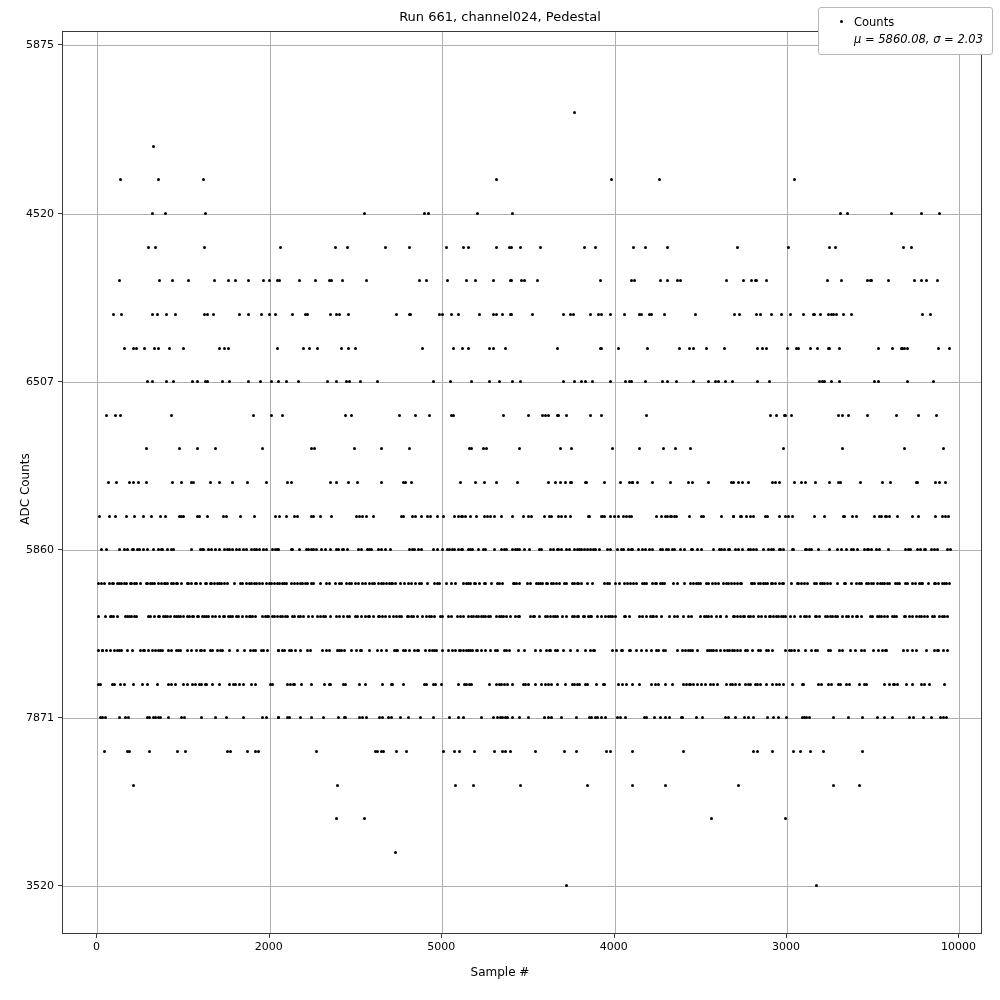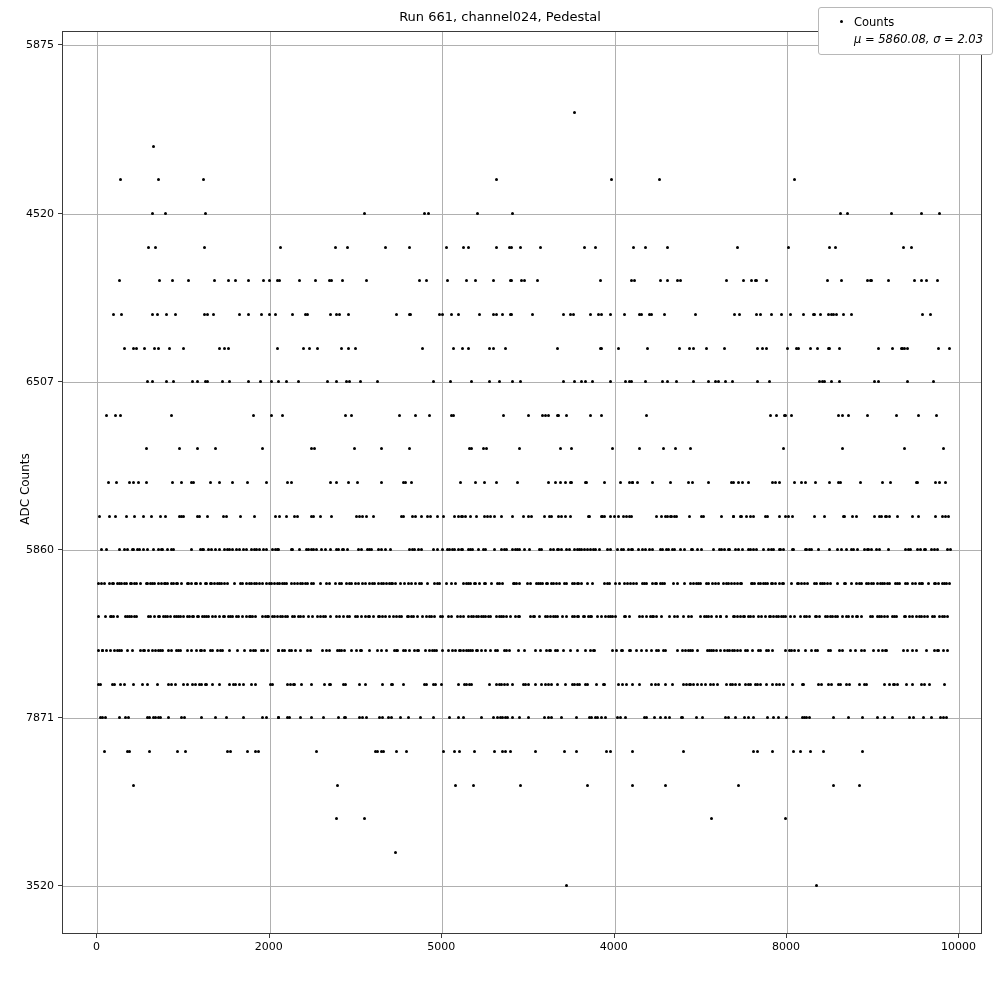--- a/index.html
+++ b/index.html
@@ -1915,20 +1915,21 @@
       <div class="pt" style="left: 94.3285px; top: 146.425px;"></div>
       <div class="pt" style="left: 139.191px; top: 146.425px;"></div>
       <div class="pt" style="left: 432.369px; top: 146.425px;"></div>
       <div class="pt" style="left: 547.108px; top: 146.425px;"></div>
       <div class="pt" style="left: 595.329px; top: 146.425px;"></div>
       <div class="pt" style="left: 730.261px; top: 146.425px;"></div>
       <div class="pt" style="left: 89.3054px; top: 112.806px;"></div>
       <div class="pt" style="left: 510.185px; top: 79.1866px;"></div>
     </div>
 
+  <div id="xlabel">Sample #</div>
   <div id="ylabel">ADC Counts</div>
 
   <div id="legend">
     <div class="legend-row">
       <div class="legend-marker-col">
         <span class="legend-dot"></span>
       </div>
       <div class="legend-text-col">
         <div class="legend-label">Counts</div>
         <div class="legend-stats">μ = 5860.08, σ = 2.03</div>
@@ -1938,21 +1939,21 @@
 
 <div class="tickmark-x" style="left: 96.4789px;"></div>
     <div class="xtick-label" style="left: 96.4789px;">0</div>
     <div class="tickmark-x" style="left: 268.873px;"></div>
     <div class="xtick-label" style="left: 268.873px;">2000</div>
     <div class="tickmark-x" style="left: 441.268px;"></div>
     <div class="xtick-label" style="left: 441.268px;">5000</div>
     <div class="tickmark-x" style="left: 613.662px;"></div>
     <div class="xtick-label" style="left: 613.662px;">4000</div>
     <div class="tickmark-x" style="left: 786.056px;"></div>
-    <div class="xtick-label" style="left: 786.056px;">8000</div>
+    <div class="xtick-label" style="left: 786.056px;">3000</div>
     <div class="tickmark-x" style="left: 958.451px;"></div>
     <div class="xtick-label" style="left: 958.451px;">10000</div>
     <div class="tickmark-y" style="top: 884.933px;"></div>
     <div class="ytick-label" style="top: 884.933px;">3520</div>
     <div class="tickmark-y" style="top: 716.836px;"></div>
     <div class="ytick-label" style="top: 716.836px;">7871</div>
     <div class="tickmark-y" style="top: 548.739px;"></div>
     <div class="ytick-label" style="top: 548.739px;">5860</div>
     <div class="tickmark-y" style="top: 380.642px;"></div>
     <div class="ytick-label" style="top: 380.642px;">6507</div>

